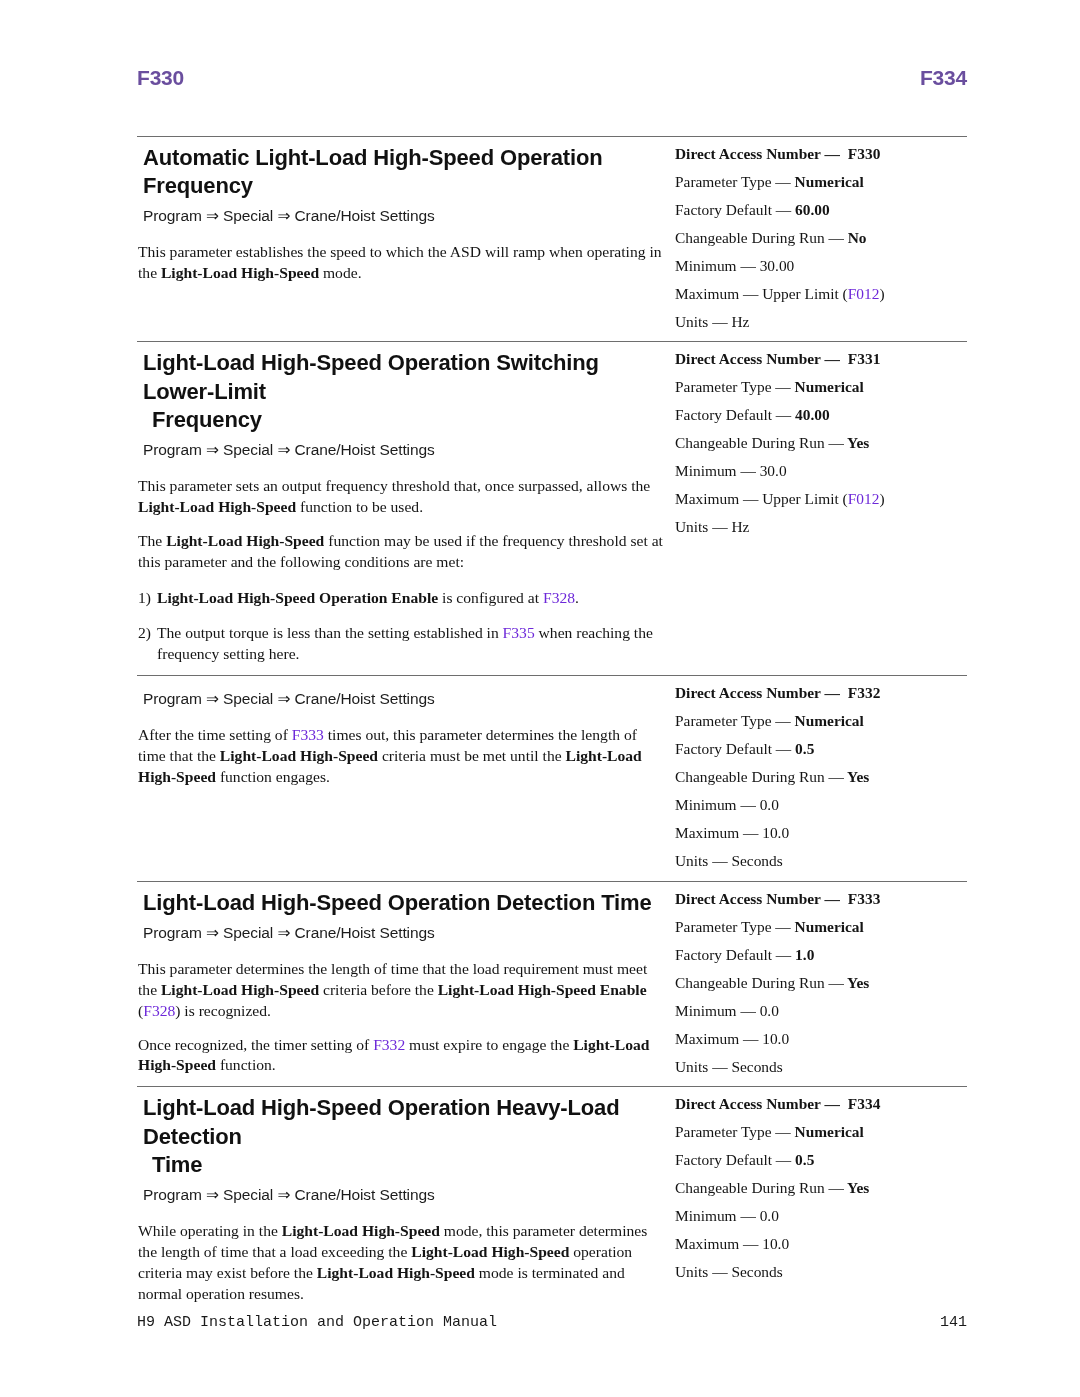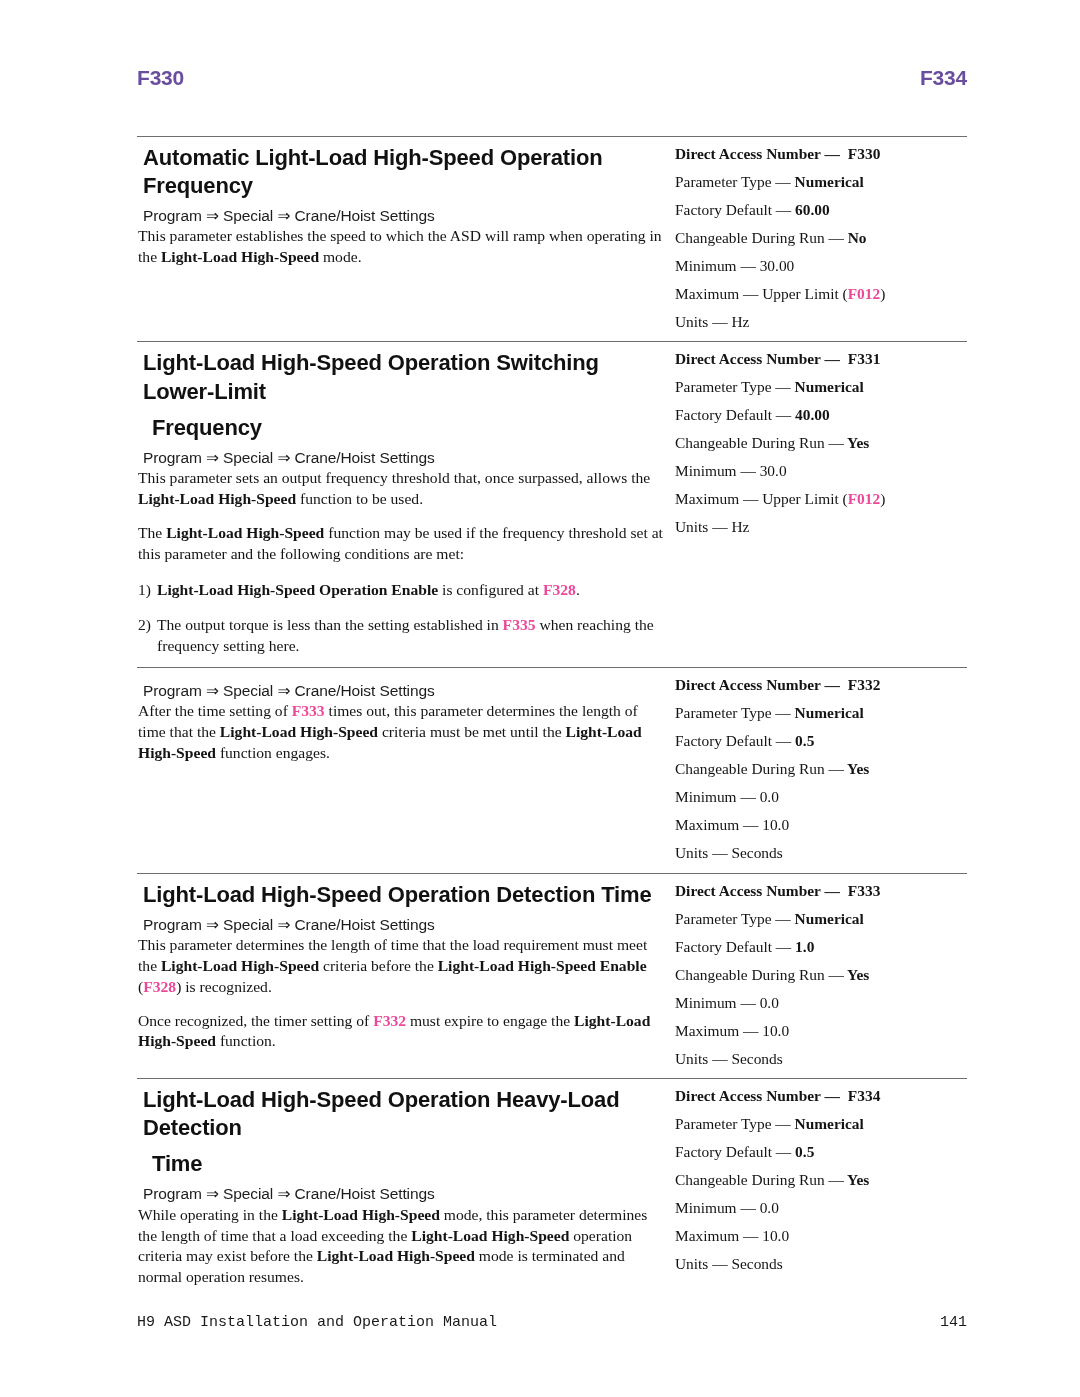--- a/index.html
+++ b/index.html
@@ -71,37 +71,36 @@
     font-weight: bold;
     font-size: 22px;
     line-height: 1.28;
     color: #111111;
     margin: 0 0 2px 6px;
     letter-spacing: -0.15px;
   }
   .sec-title .cont {
     display: block;
     padding-left: 9px;
-    margin-top: 8px;
   }
   .sec-path {
     font-family: "Liberation Sans", sans-serif;
     font-size: 15.5px;
     line-height: 1.3;
     color: #1c1c1c;
     margin: 6px 0 0 6px;
     letter-spacing: -0.1px;
   }
 
   .para {
     font-family: "Liberation Serif", serif;
     font-size: 15.6px;
     line-height: 1.34;
     color: #141414;
-    margin: 0 0 0 1px;
+    margin: 16px 0 0 1px;
     text-align: left;
   }
   .para.tight { margin-top: 13px; }
   .para b { font-weight: bold; }
 
   .numlist {
     margin: 15px 0 0 1px;
     font-family: "Liberation Serif", serif;
     font-size: 15.6px;
     line-height: 1.34;
@@ -131,22 +130,22 @@
     margin: 0 0 9.5px 0;
     line-height: 1.2;
     white-space: nowrap;
   }
   .spec li:last-child { margin-bottom: 0; }
   .spec .lbl.strong { font-weight: bold; }
   .spec .val.strong { font-weight: bold; }
   .spec .dan-num { font-weight: bold; padding-left: 8px; }
 
   .fref {
-    color: #ec4899;
-    font-weight: bold;
+    color: #6d28d9;
+    font-weight: normal;
   }
 
   
   .footer {
     position: absolute;
     left: 137px;
     top: 1296px;
     width: 830px;
     display: flex;
     justify-content: space-between;

